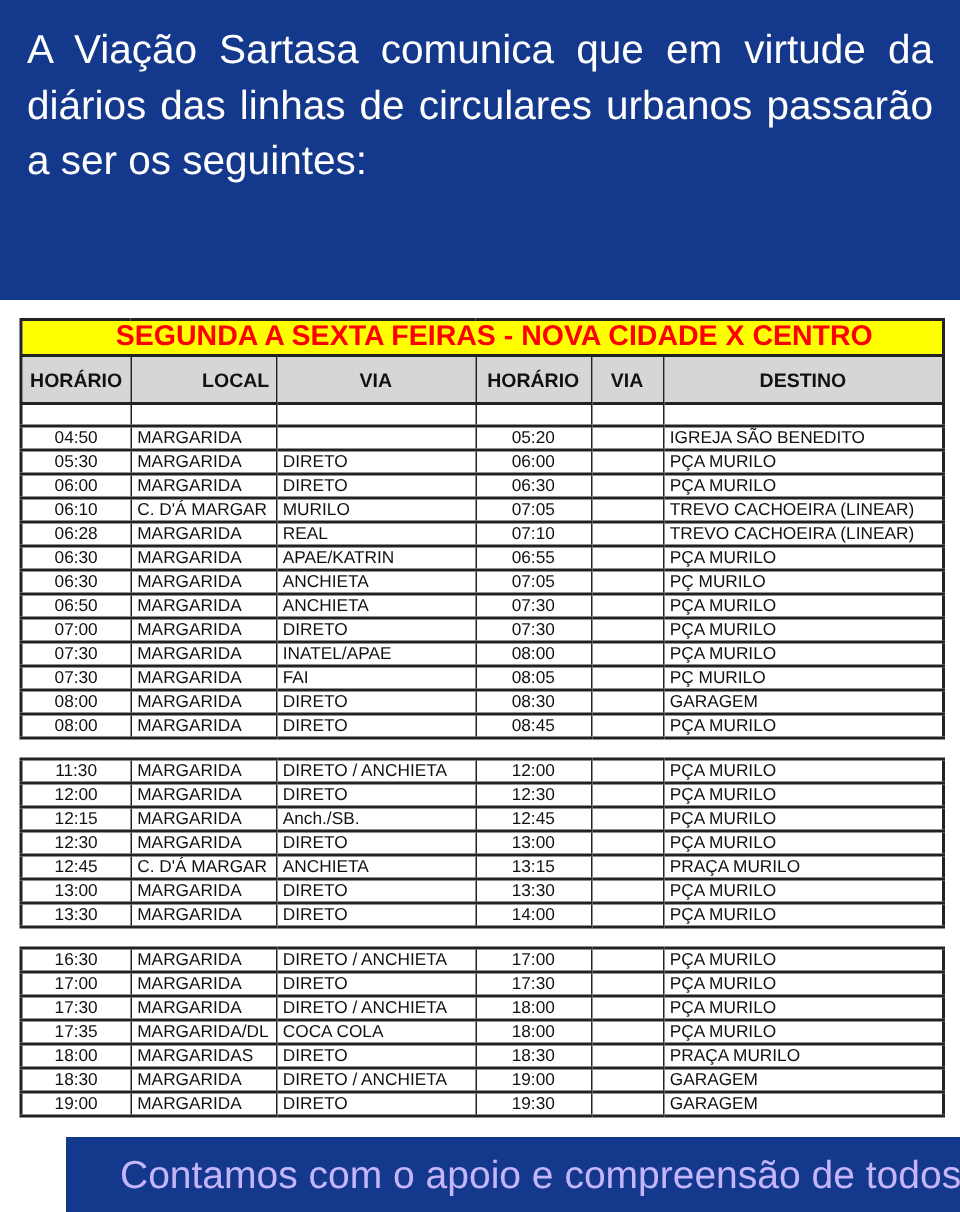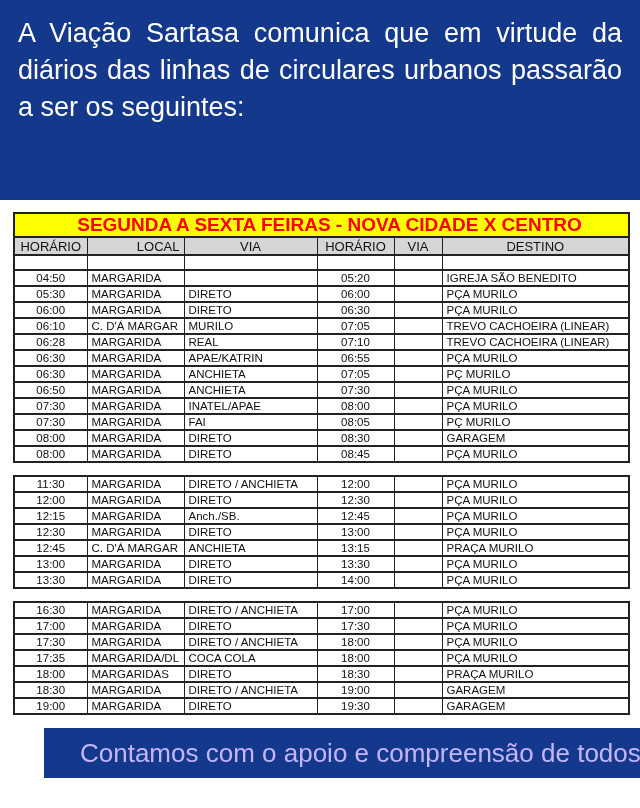--- a/index.html
+++ b/index.html
@@ -33,21 +33,21 @@
     border:1px solid var(--line);
     border-top-width:2px;border-bottom-width:2px;
     padding:0 4px;white-space:nowrap;overflow:hidden;
     color:#111111;
   }
   .sched .title-cell{
     background:var(--yellow);color:var(--red);
     font-size:19px;font-weight:bold;text-align:center;height:17px;padding-left:20px;
   }
   .sched th{
-    background:var(--gray);font-size:13px;font-weight:normal;height:18px;text-align:center;margin-left:37px;
+    background:var(--gray);font-size:13px;font-weight:bold;height:32px;text-align:center;margin-left:37px;
   }
   .sched th:nth-child(2){text-align:right;}
   .sched td{font-size:11.5px;height:16px;}
   .sched td:nth-child(1),.sched td:nth-child(4),.sched td:nth-child(5){text-align:center;}
   .sched td:nth-child(2),.sched td:nth-child(3),.sched td:nth-child(6){text-align:left;}
   .sched tr.spacer-row td{height:15px;}
   
   .bottom-banner{
     width:640px;height:50px;margin-top:13px;background:var(--blue);
     color:#c4b5fd;text-align:center;font-size:26px;line-height:50px;margin-left:44px;
@@ -153,20 +153,28 @@
         </tr>
         <tr>
           <td>06:50</td>
           <td>MARGARIDA</td>
           <td>ANCHIETA</td>
           <td>07:30</td>
           <td></td>
           <td>PÇA MURILO</td>
         </tr>
         <tr>
+          <td>07:00</td>
+          <td>MARGARIDA</td>
+          <td>DIRETO</td>
+          <td>07:30</td>
+          <td></td>
+          <td>PÇA MURILO</td>
+        </tr>
+        <tr>
           <td>07:30</td>
           <td>MARGARIDA</td>
           <td>INATEL/APAE</td>
           <td>08:00</td>
           <td></td>
           <td>PÇA MURILO</td>
         </tr>
         <tr>
           <td>07:30</td>
           <td>MARGARIDA</td>

